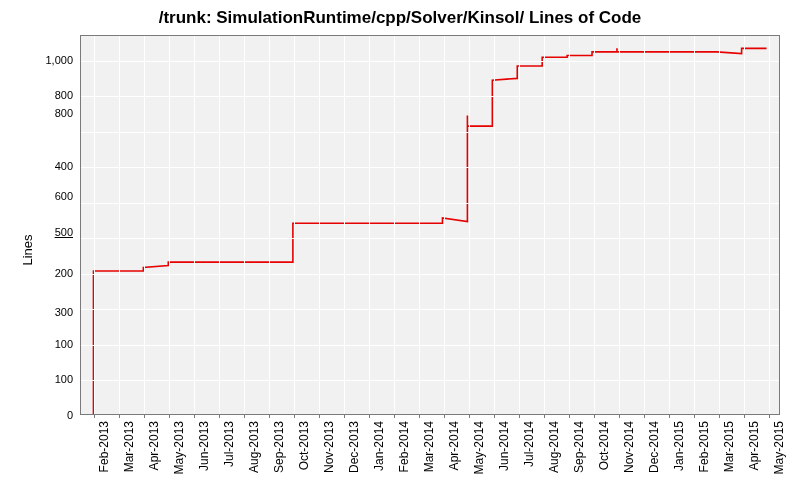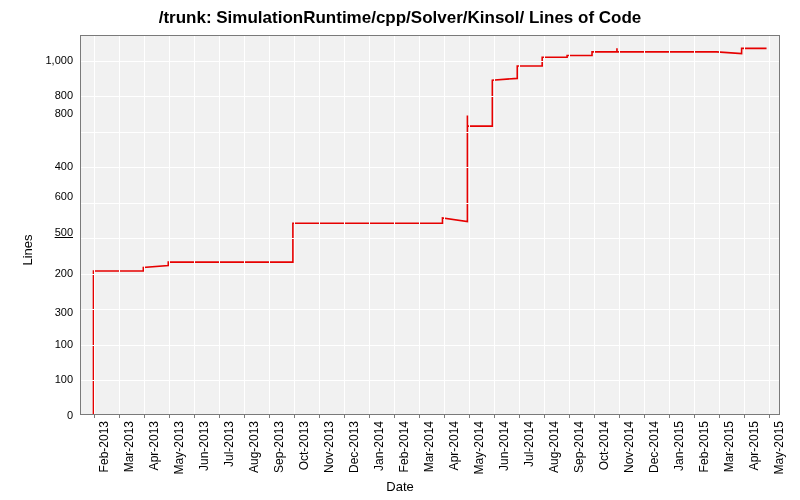--- a/index.html
+++ b/index.html
@@ -117,21 +117,20 @@
     }
   </style>
 </head>
 <body>
 
 <div class="chart-container">
 
   <div class="title">/trunk: SimulationRuntime/cpp/Solver/Kinsol/ Lines of Code</div>
 
   <div class="y-axis-title">Lines</div>
-  <div class="x-axis-title">Date</div>
 
   <div class="y-axis-labels" id="y-axis-labels">
       <div class="y-tick-label" style="top: 380px;">0</div>
       <div class="y-tick-label" style="top: 344.486px;">100</div>
       <div class="y-tick-label" style="top: 308.972px;">100</div>
       <div class="y-tick-label" style="top: 277px;">300</div>
       <div class="y-tick-label" style="top: 237.944px;">200</div>
       <div class="y-tick-label" style="top: 197px; text-decoration: underline;">500</div>
       <div class="y-tick-label" style="top: 161px;">600</div>
       <div class="y-tick-label" style="top: 131.402px;">400</div>

